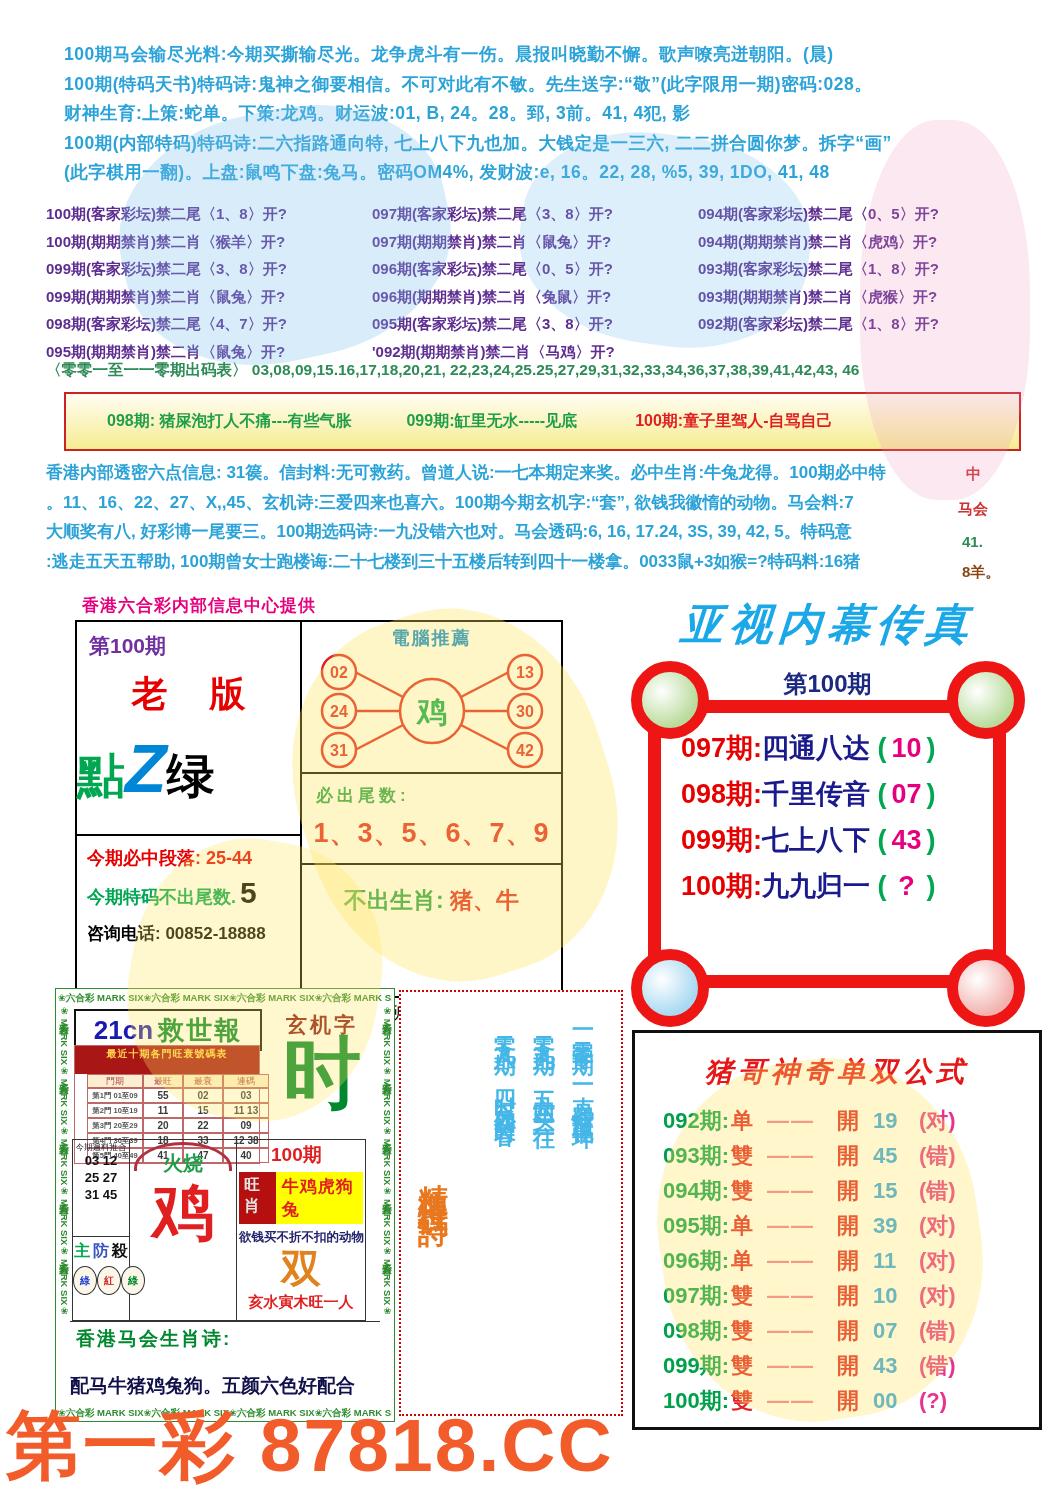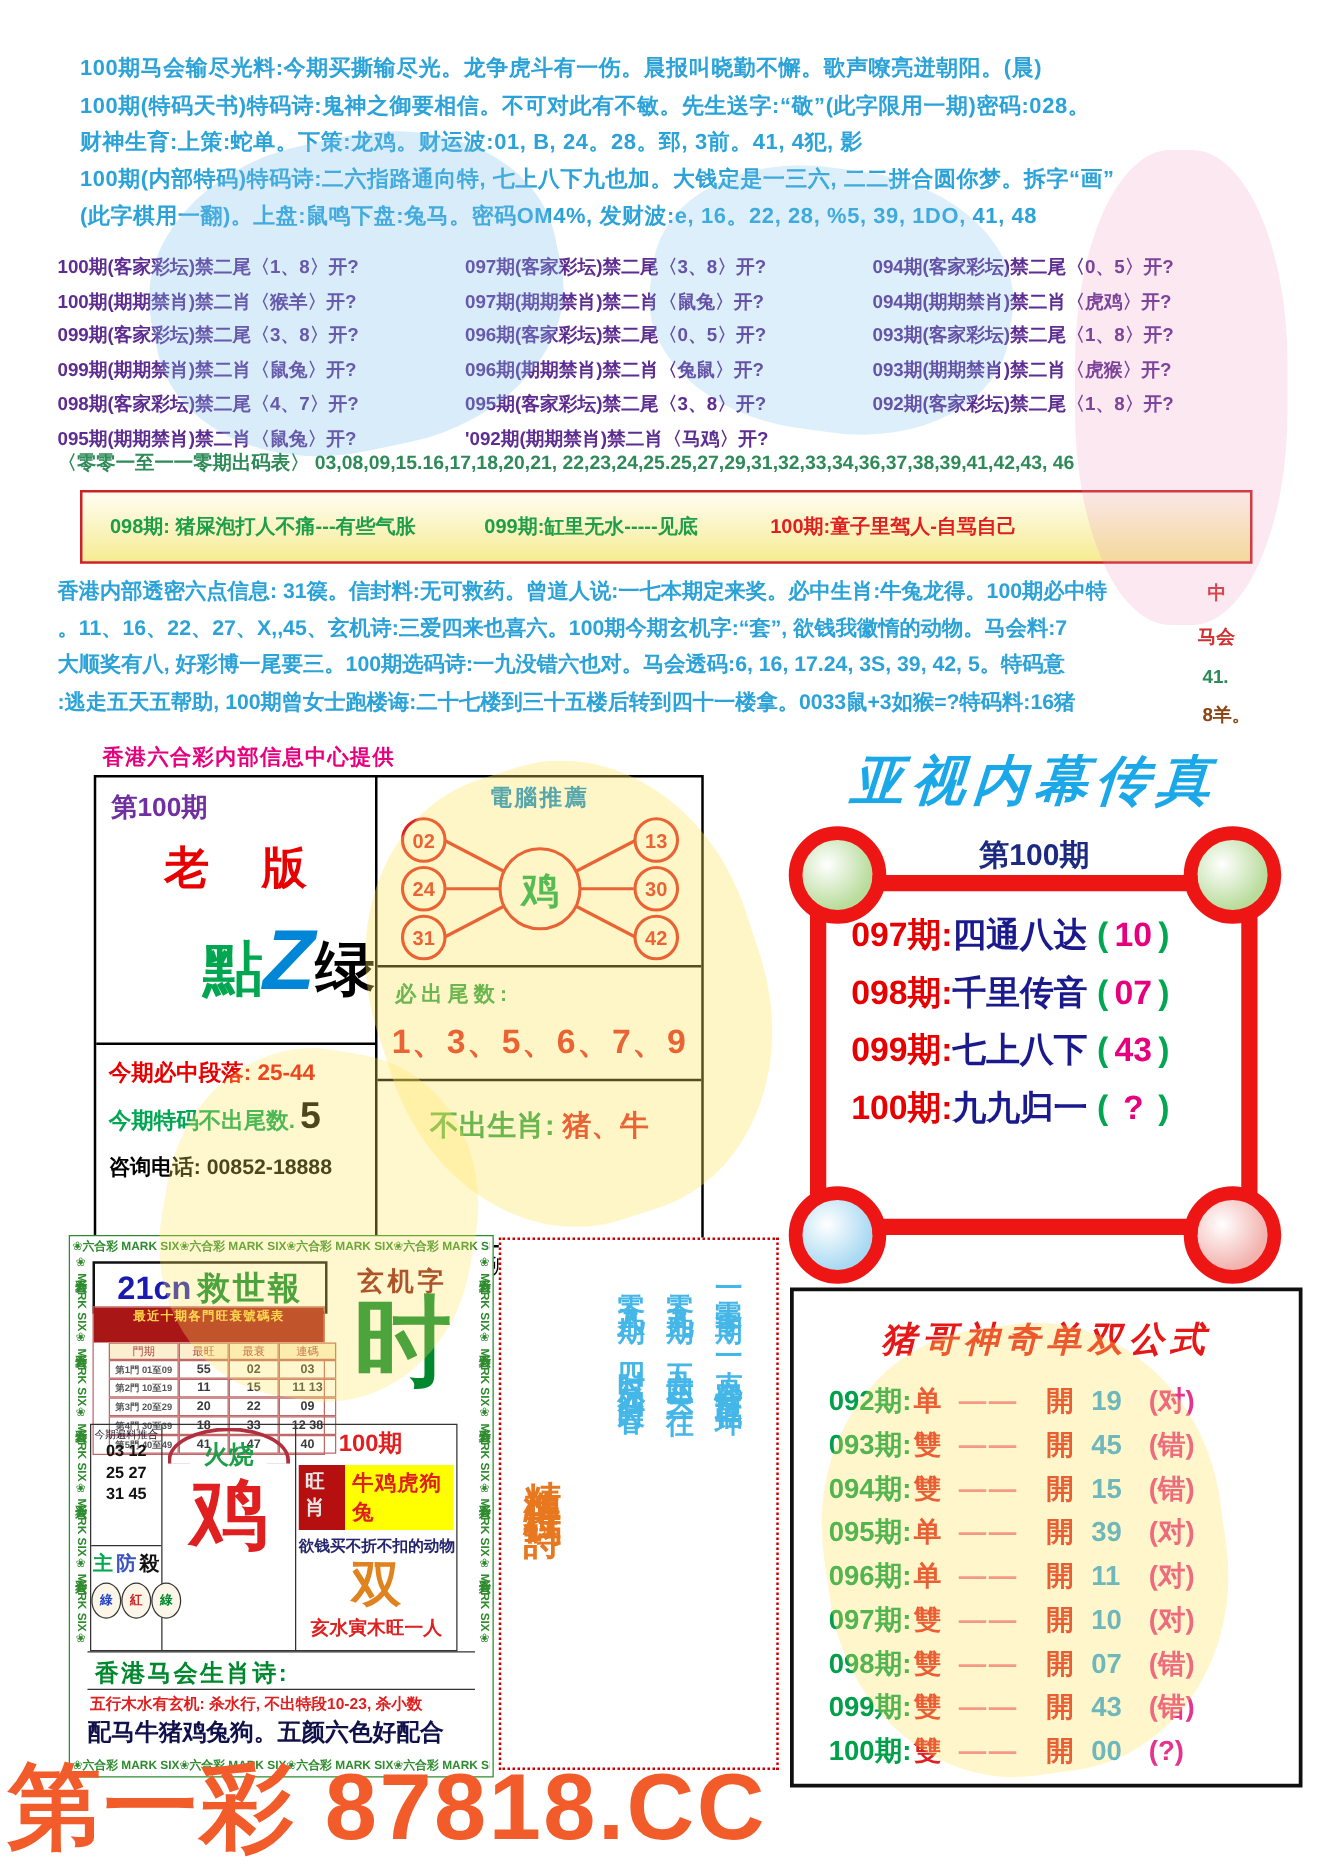--- a/index.html
+++ b/index.html
@@ -10,35 +10,35 @@
   .wm{position:absolute;border-radius:45%;pointer-events:none;z-index:2;}
   
   .topblock{left:64px;top:40px;width:930px;z-index:1;}
   .topline{color:#2ba3d8;font-weight:bold;font-size:17.5px;line-height:29.5px;letter-spacing:.5px;white-space:nowrap;}
   
   .banblock{left:46px;top:200px;width:980px;display:grid;grid-template-columns:326px 326px 326px;z-index:1;}
   .bancell{color:#5e2d91;font-weight:bold;font-size:15px;line-height:27.5px;white-space:nowrap;}
   .chuma{left:46px;top:360px;color:#2e8b57;font-weight:bold;font-size:15.5px;white-space:nowrap;z-index:1;}
   
   .ybox{left:64px;top:392px;width:934px;height:55px;border:2px solid #cc2222;
-        background:linear-gradient(#fffdf2,#f6ec92);display:flex;align-items:center;z-index:1;}
+        background:linear-gradient(#fffdf2,#f6ec92);display:flex;align-items:center;z-index:1;padding-left:19px;}
   .y-item{font-weight:bold;font-size:16px;white-space:nowrap;}
   .y-g{color:#1f9e4a;} .y-r{color:#e02020;}
   .y-1{margin-left:22px;} .y-2{margin-left:55px;} .y-3{margin-left:58px;}
   
   .para{left:46px;top:458px;width:916px;z-index:1;}
   .paraline{color:#2ba3d8;font-weight:bold;font-size:17px;line-height:29.5px;white-space:nowrap;}
   .sn{position:absolute;font-weight:bold;font-size:15px;z-index:1;}
   
   .magenta-h{left:82px;top:594px;color:#e6007e;font-weight:bold;font-size:17px;letter-spacing:1px;z-index:1;}
   
   .lbox{left:75px;top:620px;width:223px;height:374px;border:2.5px solid #000;background:#fff;z-index:1;}
   .l-issue{color:#7030a0;font-size:21px;font-weight:bold;margin:10px 0 0 12px;}
   .l-laoban{color:#e60000;font-size:36px;font-weight:bold;text-align:center;letter-spacing:16px;margin-top:10px;text-indent:16px;}
-  .l-dzl{text-align:right;margin-top:14px;line-height:70px;padding-left:25px;}
+  .l-dzl{text-align:left;margin-top:14px;line-height:70px;}
   .l-dian{color:#00a650;font-size:48px;font-weight:bold;}
   .l-z{color:#0086d6;font-size:68px;font-weight:bold;font-style:italic;}
   .l-lv{color:#000;font-size:48px;font-weight:bold;}
   .l-div{border-top:2.5px solid #000;margin-top:12px;}
   .l-seg{color:#e60000;font-size:18px;font-weight:bold;margin:10px 0 0 10px;}
   .l-tail{color:#00a650;font-size:18px;font-weight:bold;margin:6px 0 0 10px;}
   .l-tail b{color:#000;font-size:30px;font-weight:bold;margin-left:4px;}
   .l-phone{color:#000;font-size:17px;font-weight:bold;margin:12px 0 0 10px;}
   .l-footer{left:80px;top:1002px;color:#000;font-size:18px;letter-spacing:2px;z-index:1;}
   
@@ -357,21 +357,20 @@
           <span class="wang-label">旺肖</span>
           <span class="wang-val">牛鸡虎狗兔</span>
         </div>
         <div class="yuqian">欲钱买不折不扣的动物</div>
         <div class="shuang">双</div>
         <div class="hai">亥水寅木旺一人</div>
       </div>
     </div>
 
     <div class="sx-row">香港马会生肖诗:</div>
-    <div class="kill-row">五行木水有玄机: 杀水行, 不出特段10-23, 杀小数</div>
     <div class="match-row">配马牛猪鸡兔狗。五颜六色好配合</div>
   </div>
 
   <div class="abs poem">
 
   <div class="poem-col">一零零期:一克容情造乾坤。</div>
       <div class="poem-col">零九九期:五六回头三二往。</div>
       <div class="poem-col">零九八期:四时之外四时春。</div>
     </div>
   <div class="abs" style="left:412px;top:1160px;writing-mode:vertical-rl;text-orientation:upright;color:#e87820;font-size:30px;font-weight:bold;letter-spacing:8px;z-index:3;">精準特碼詩</div>

